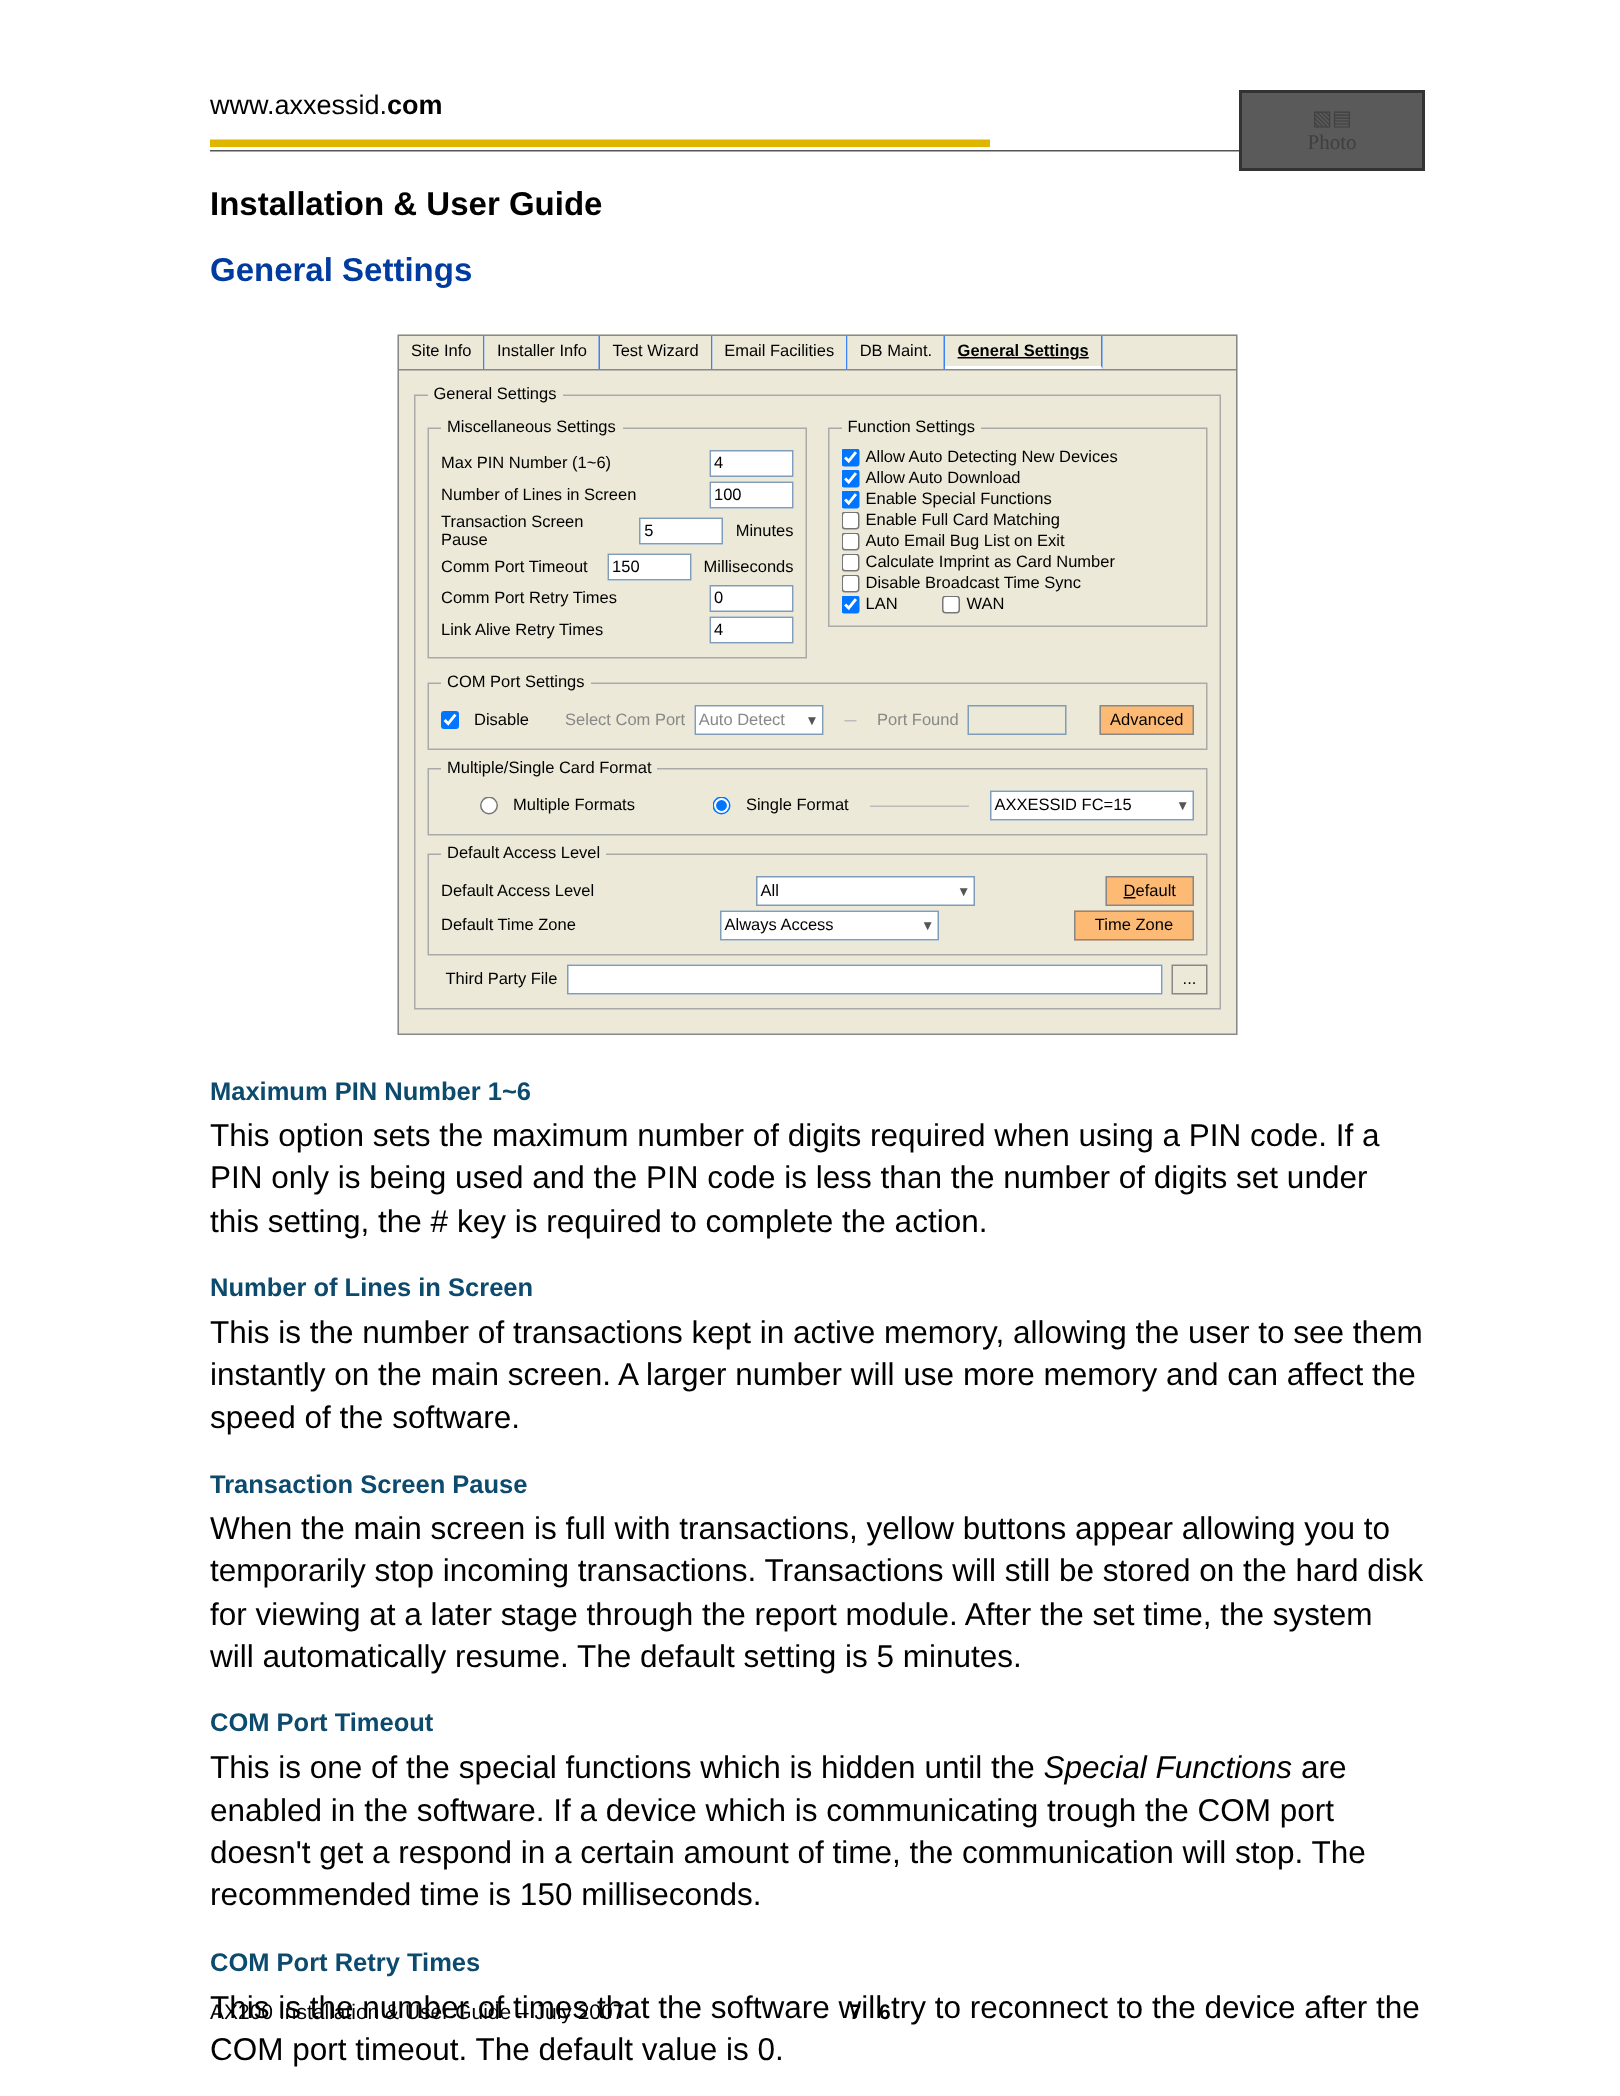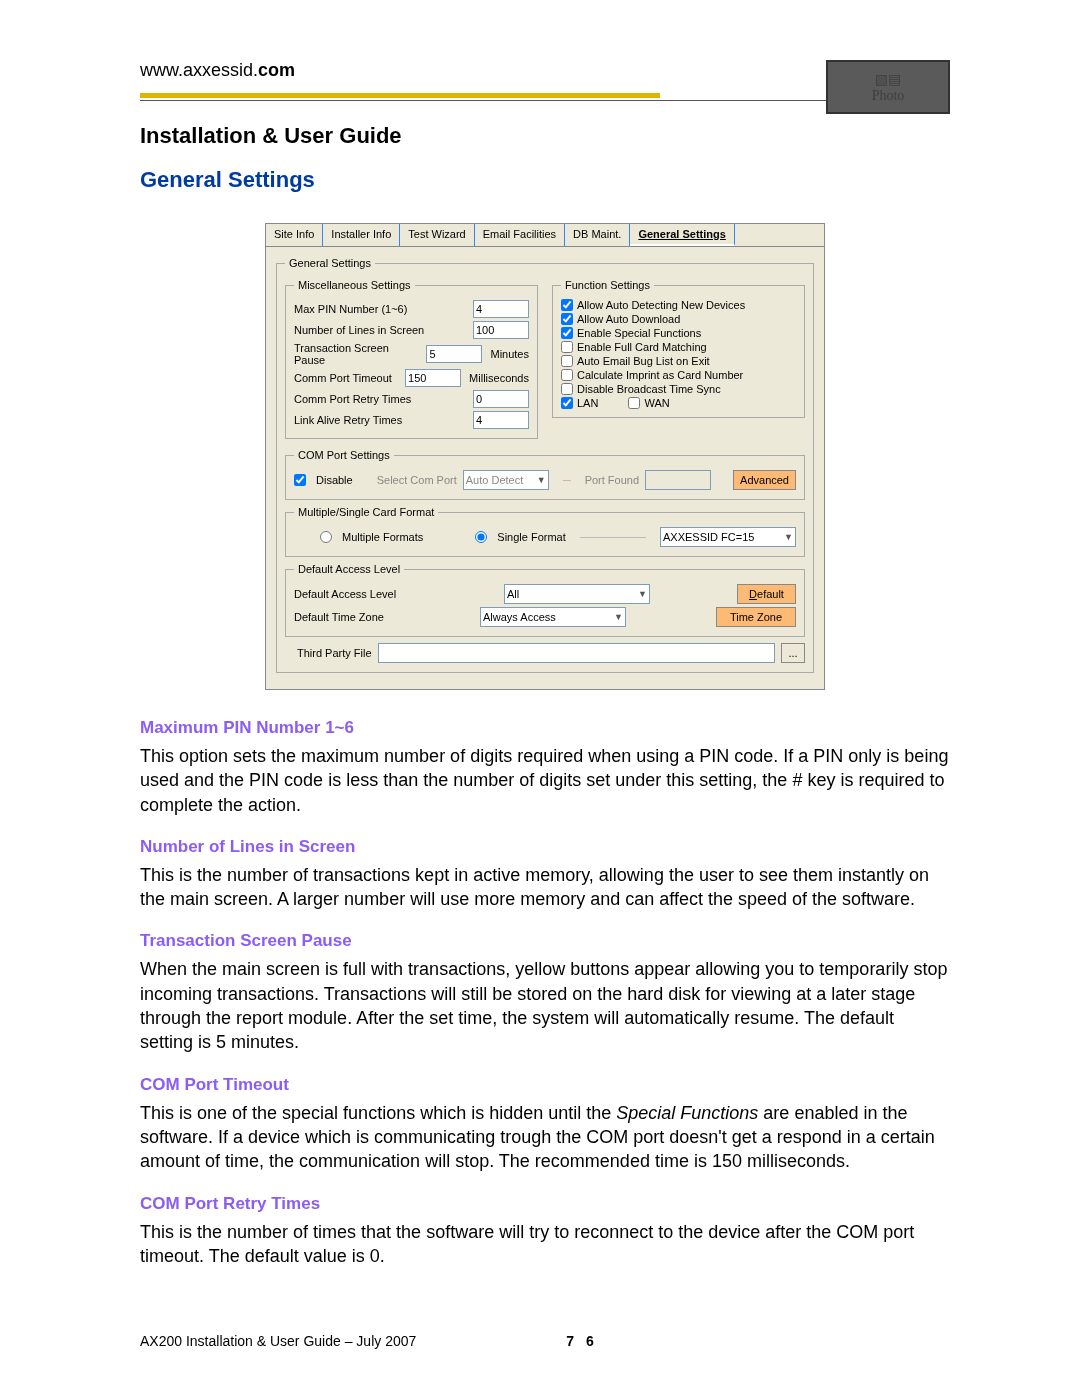--- a/index.html
+++ b/index.html
@@ -56,25 +56,25 @@
   }
   h2.section-title {
     font-size: 22px;
     font-weight: bold;
     color: #003b9f;
     margin: 0 0 30px 0;
   }
   h3.sub-title {
     font-size: 17px;
     font-weight: bold;
-    color: #8b5cf6;
+    color: #0c4a6e;
     margin: 20px 0 6px 0;
   }
   p.body {
-    font-size: 18px;
+    font-size: 21px;
     line-height: 1.35;
     margin: 0 0 10px 0;
   }
   .footer {
     position: absolute;
     bottom: 48px;
     left: 140px;
     right: 130px;
     font-size: 14px;
     display:flex;

